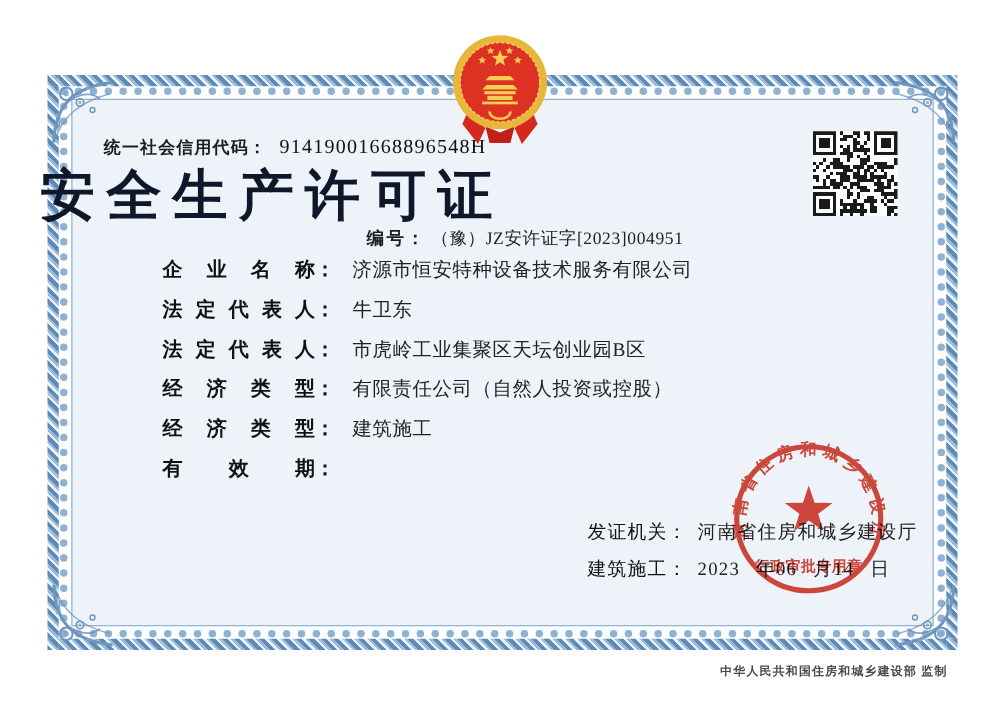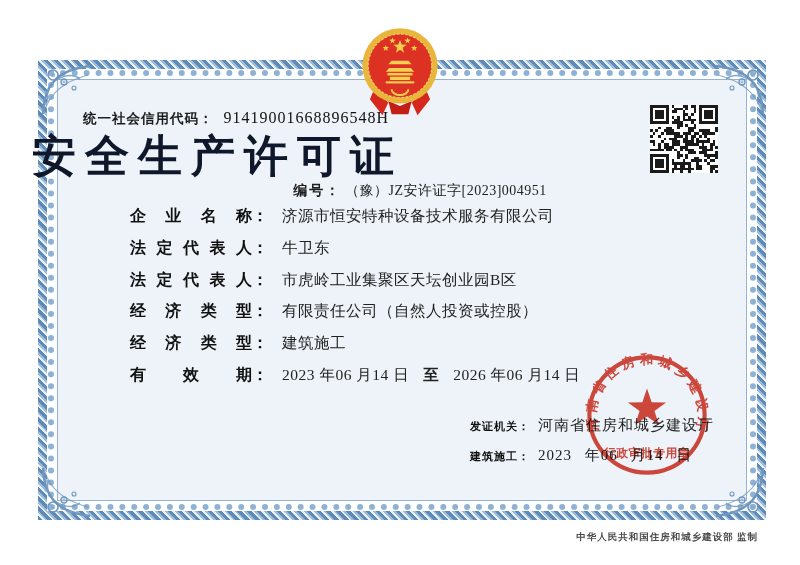--- a/index.html
+++ b/index.html
@@ -31,21 +31,21 @@
   .fields{position:absolute;left:130px;top:206px;z-index:4;}
   .frow{display:flex;align-items:baseline;height:31.8px;}
   .flabel{display:inline-block;width:122px;font-weight:bold;font-size:16px;color:#111;
     text-align:justify;text-align-last:justify;}
   .fcolon{font-weight:bold;font-size:16px;color:#111;margin-right:14px;}
   .fvalue{font-family:"Liberation Serif",serif;font-size:15.5px;color:#222;letter-spacing:0.5px;}
   .fvalue .mid{font-family:"Liberation Sans",sans-serif;font-weight:bold;margin:0 14px;}
   
   .issuer{position:absolute;left:470px;top:416px;z-index:4;}
   .irow{display:flex;align-items:baseline;height:30px;}
-  .ilabel{font-weight:bold;font-size:11px;color:#111;letter-spacing:1px;margin-right:8px;}
+  .ilabel{font-weight:normal;font-size:15px;color:#111;letter-spacing:1px;margin-right:8px;}
   .ivalue{font-family:"Liberation Serif",serif;font-size:15px;color:#222;letter-spacing:1px;word-spacing:8px;}
   
   .seal{position:absolute;left:583px;top:351px;width:128px;height:128px;z-index:6;
         mix-blend-mode:multiply;opacity:0.92;}
   
   .qr{position:absolute;left:650px;top:105px;width:68px;height:68px;z-index:4;}
   
   .made-by{position:absolute;right:42px;top:531px;z-index:4;
     font-family:"Liberation Serif",serif;font-size:9.5px;font-weight:bold;color:#4a4a4a;letter-spacing:1px;}
 </style>
@@ -182,21 +182,20 @@
       <span class="fvalue">有限责任公司（自然人投资或控股）</span>
     </div>
     <div class="frow">
       <span class="flabel">经济类型</span>
         <span class="fcolon">：</span>
       <span class="fvalue">建筑施工</span>
     </div>
     <div class="frow">
       <span class="flabel">有效期</span>
         <span class="fcolon">：</span>
-      <span class="fvalue"><span>2023 年06 月14 日</span><span class="mid">至</span><span>2026 年06 月14 日</span></span>
     </div>
   </div>
 
   <div class="issuer">
     <div class="irow">
       <span class="ilabel">发证机关：</span>
       <span class="ivalue">河南省住房和城乡建设厅</span>
     </div>
     <div class="irow">
       <span class="ilabel">建筑施工：</span>

